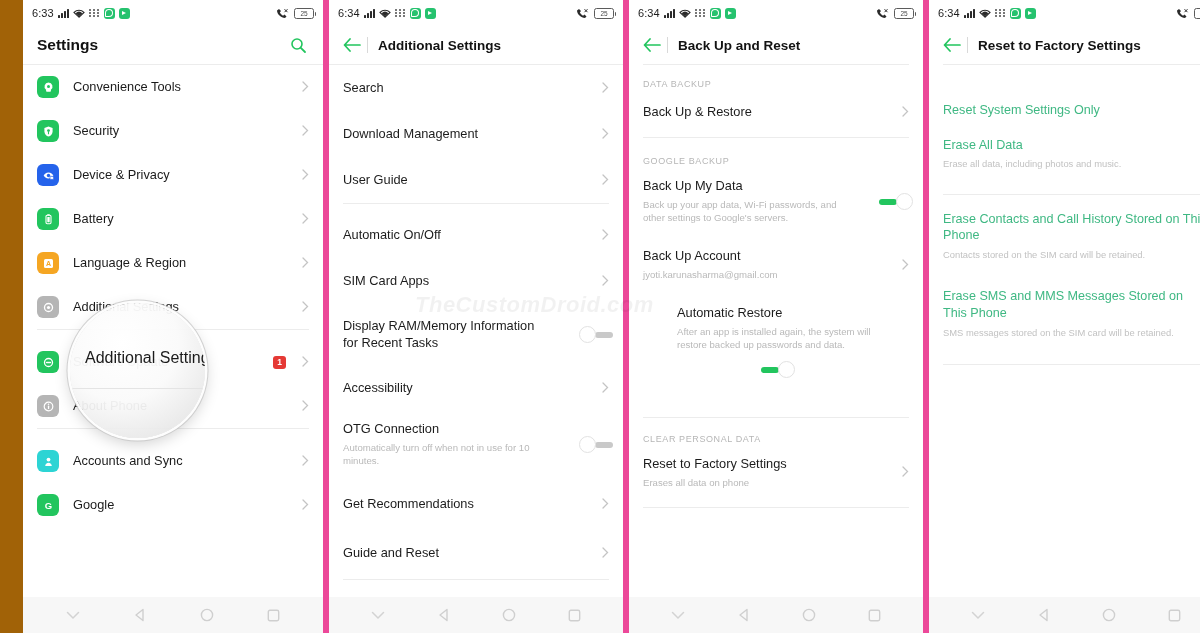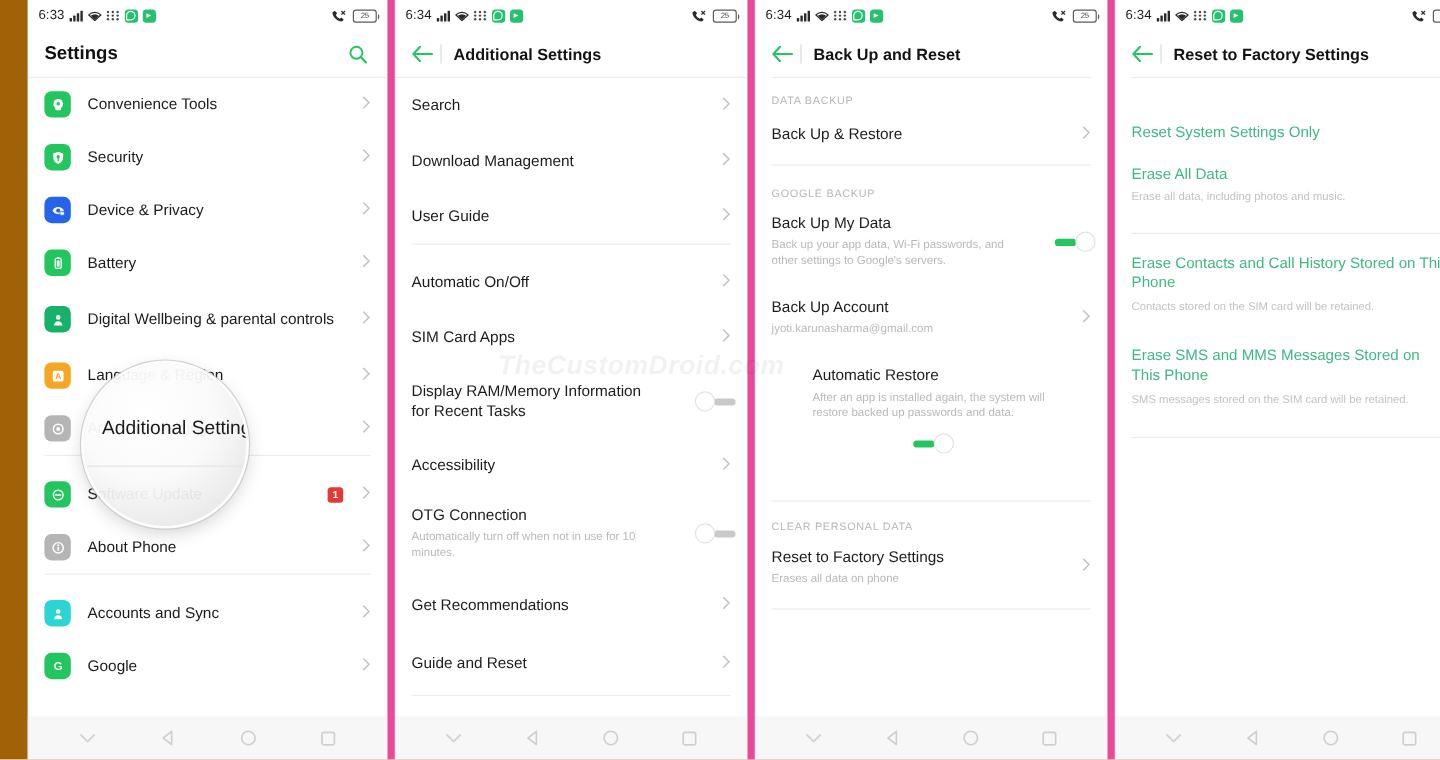--- a/index.html
+++ b/index.html
@@ -269,32 +269,20 @@
               <rect x="4" y="2.3" width="5" height="8.4" rx="1.2" fill="none" stroke="#fff" stroke-width="1.1"></rect>
               <rect x="5.2" y="1.2" width="2.6" height="1.2" rx=".5" fill="#fff"></rect>
               <rect x="5.3" y="4" width="2.4" height="5.2" rx=".6" fill="#fff"></rect>
             </svg>
           </span>
         <span class="lbl">Battery</span>
         <span class="chev"><svg width="7" height="11" viewBox="0 0 7 11">
               <path d="M1 1l4.5 4.5L1 10" fill="none" stroke="#c4c4c4" stroke-width="1.3" stroke-linecap="round"></path>
             </svg></span>
       </div>
-      <div class="row" style="min-height:50px">
-        <span class="ico" style="background:#17b26a">
-            <svg width="13" height="13" viewBox="0 0 13 13">
-              <circle cx="6.5" cy="4.5" r="1.9" fill="#fff"></circle>
-              <path d="M3 11.2c0-2 1.6-3.4 3.5-3.4S10 9.2 10 11.2Z" fill="#fff"></path>
-            </svg>
-          </span>
-        <span class="lbl" style="padding-right:6px">Digital Wellbeing &amp; parental controls</span>
-        <span class="chev"><svg width="7" height="11" viewBox="0 0 7 11">
-              <path d="M1 1l4.5 4.5L1 10" fill="none" stroke="#c4c4c4" stroke-width="1.3" stroke-linecap="round"></path>
-            </svg></span>
-      </div>
       <div class="row">
         <span class="ico" style="background:#f5a623">
             <svg width="13" height="13" viewBox="0 0 13 13">
               <rect x="2" y="2" width="9" height="9" rx="1.6" fill="#fff"></rect>
               <text x="6.5" y="9" font-size="7" font-family="Liberation Sans, sans-serif" fill="#f5a623" text-anchor="middle" font-weight="700">A</text>
             </svg>
           </span>
         <span class="lbl">Language &amp; Region</span>
         <span class="chev"><svg width="7" height="11" viewBox="0 0 7 11">
               <path d="M1 1l4.5 4.5L1 10" fill="none" stroke="#c4c4c4" stroke-width="1.3" stroke-linecap="round"></path>

